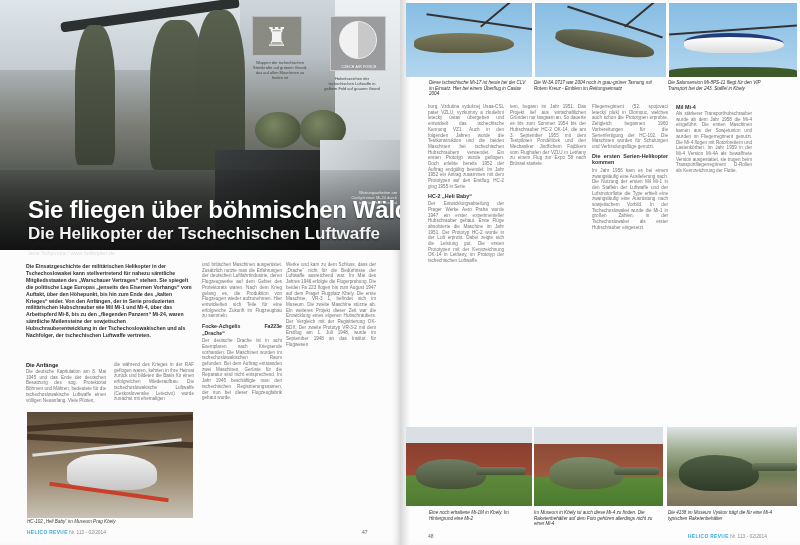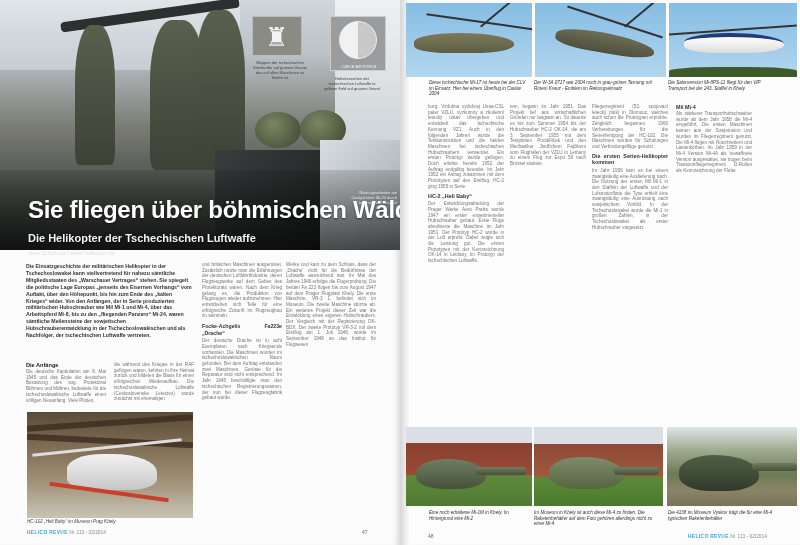--- a/index.html
+++ b/index.html
@@ -36,21 +36,21 @@
     .emblem.roundel .disc { position:absolute; left:8px; top:4px; width:38px; height:38px; border-radius:50%;
       background: linear-gradient(90deg,#f1f1f1 50%,#c8c8c8 50%); border:1px solid #eee; }
     .emblem.roundel .lbl { position:absolute; left:2px; bottom:1px; width:52px; font-size:3.5px; color:#fff; text-align:center; letter-spacing:.2px; }
     .emb-cap { position:absolute; font-size:4px; line-height:5px; color:#444; text-align:center; }
     .emb-cap.c1 { left:250px; top:60px; width:60px; }
     .emb-cap.c2 { left:322px; top:76px; width:60px; }
     .photo-caption-r { position:absolute; left:345px; top:190px; width:52px; font-size:4px; line-height:5px; color:#e6e6e6; text-align:right; }
 
     .title-block { position:absolute; left:28px; top:196px; }
     .main-title { font-family:"Liberation Sans", sans-serif; font-weight:bold; font-size:24px; color:#fff; text-shadow:0 1px 2px rgba(0,0,0,.6); letter-spacing:-.3px; white-space:nowrap; }
-    .subtitle { margin-top:8px; font-weight:bold; font-size:11px; color:#f2f2f2; text-shadow:0 1px 2px rgba(0,0,0,.6); white-space:nowrap; }
+    .subtitle { margin-top:0px; font-weight:bold; font-size:17px; color:#f2f2f2; text-shadow:0 1px 2px rgba(0,0,0,.6); white-space:nowrap; }
     .byline { margin-top:6px; font-size:5.5px; color:#ddd; }
 
     .lead { position:absolute; left:26px; top:263px; width:166px; font-size:5.2px; line-height:6.9px; font-weight:bold; color:#333; }
     .section-head { font-weight:bold; color:#222; font-size:5.6px; line-height:7px; }
     .col { position:absolute; font-size:4.6px; line-height:5.7px; color:#777; text-align:justify; }
     .col-left1 { left:26px; top:362px; width:80px; }
     .col-left2 { left:114px; top:362px; width:80px; }
     .col-left3 { left:202px; top:262px; width:80px; }
     .col-left4 { left:286px; top:262px; width:90px; }
     .sub-head { font-weight:bold; color:#333; font-size:5.2px; line-height:6.6px; margin:4px 0 2px; }

